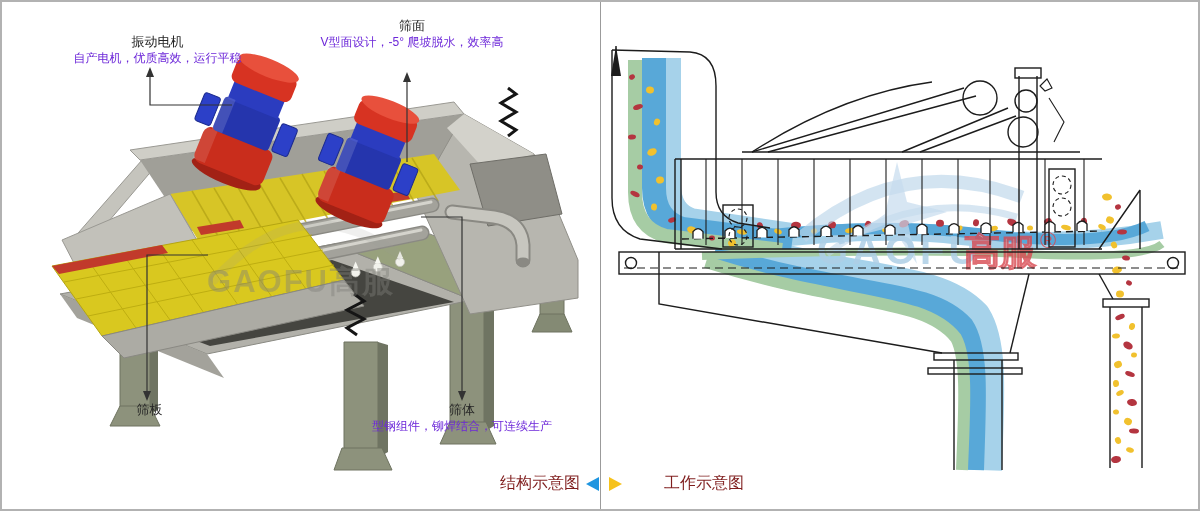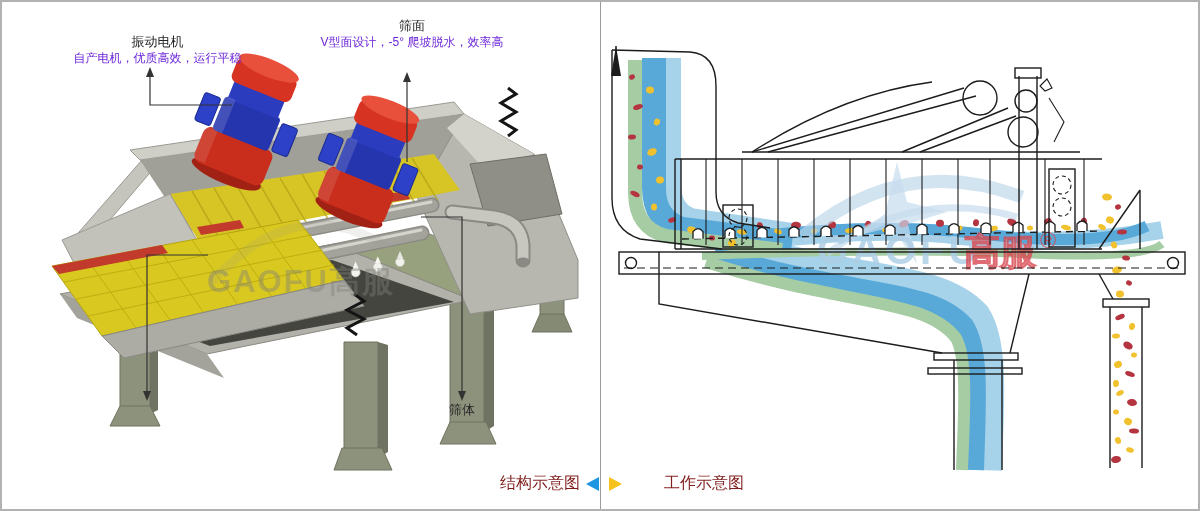--- a/index.html
+++ b/index.html
@@ -178,23 +178,25 @@
 
     <div class="callout" style="left:48px;top:32px;width:215px;">
       <div class="t">振动电机</div>
       <div class="d">自产电机，优质高效，运行平稳</div>
     </div>
     <div class="callout" style="left:302px;top:16px;width:216px;">
       <div class="t">筛面</div>
       <div class="d">V型面设计，-5° 爬坡脱水，效率高</div>
     </div>
     <div class="callout" style="left:40px;top:400px;width:215px;">
+      <div class="t">筛板</div>
     </div>
     <div class="callout" style="left:352px;top:400px;width:216px;">
       <div class="t">筛体</div>
+      <div class="d">型钢组件，铆焊结合，可连续生产</div>
     </div>
   </div>
 
   <div id="panel-right" class="panel">
     <svg width="598" height="511" viewBox="0 0 598 511">
 
       <g fill="none" stroke-linecap="butt">
         <path d="M62,56 L62,182 Q62,214 88,223 L190,238" stroke="#a6d2ea" stroke-width="34"></path>
         <path d="M120,244 Q260,222 360,234 T560,228" stroke="#a6d2ea" stroke-width="18"></path>
         <path d="M118,246 C250,290 330,278 368,318 C385,345 380,400 378,468" stroke="#a6d2ea" stroke-width="44"></path>

